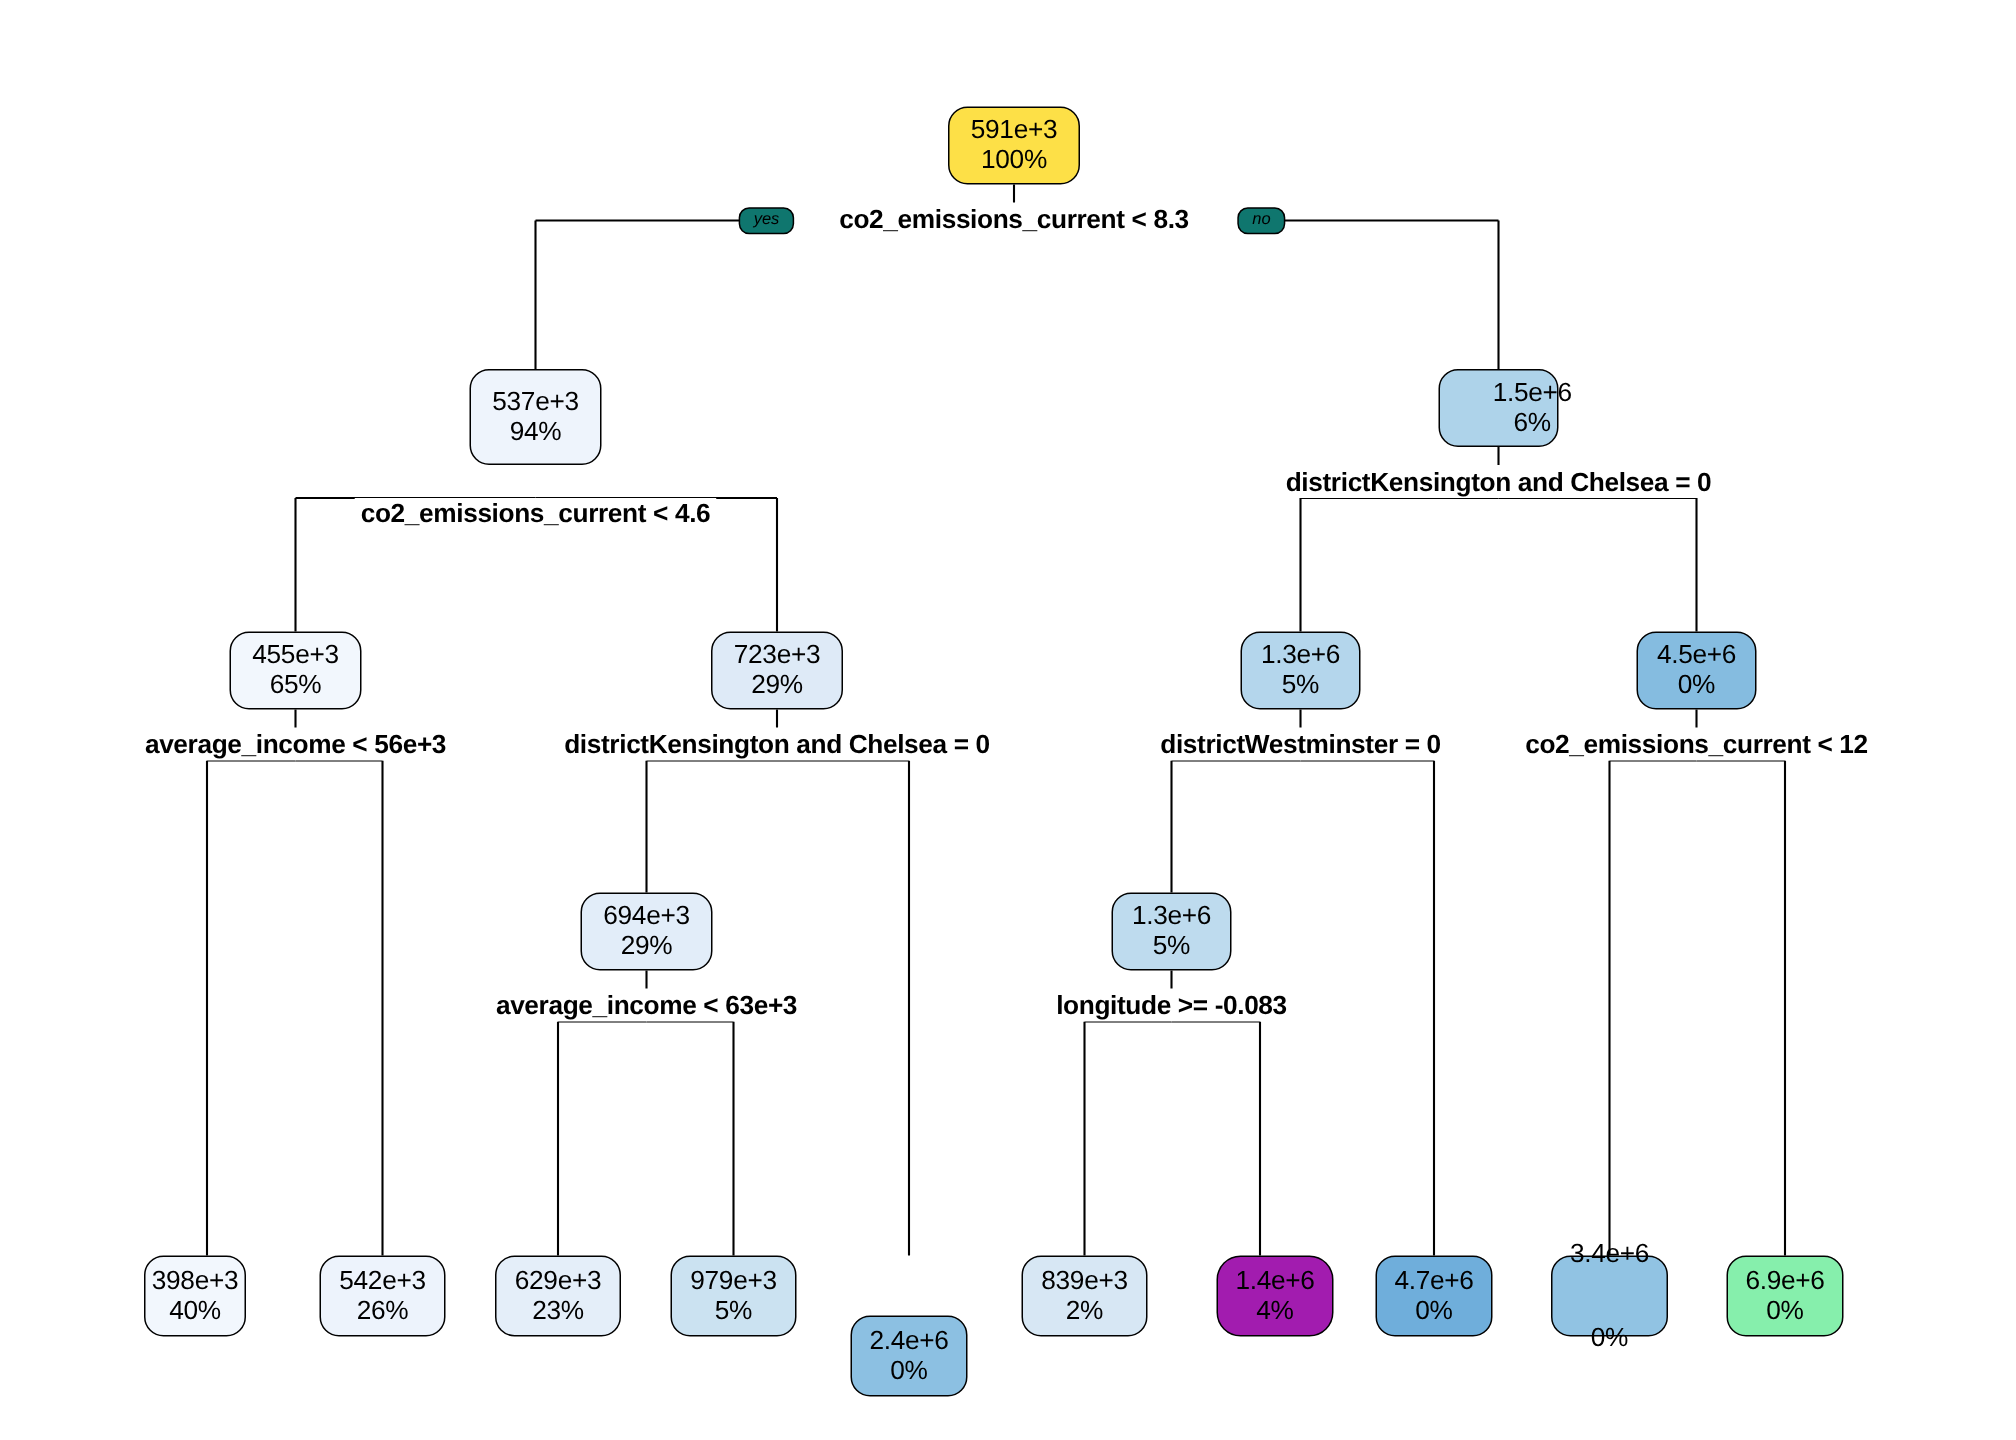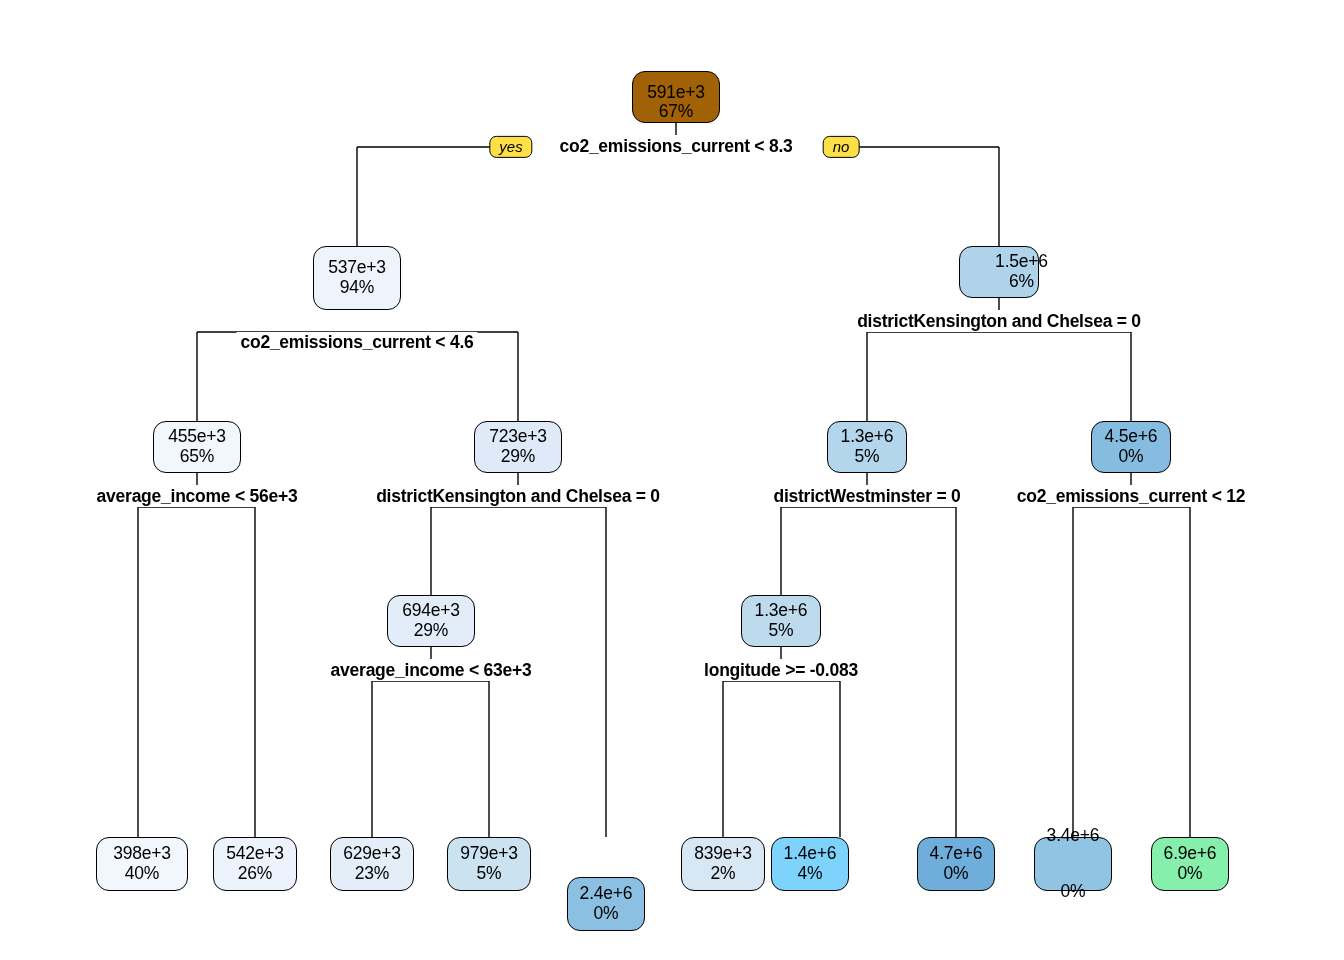--- a/index.html
+++ b/index.html
@@ -59,23 +59,23 @@
     letter-spacing:-0.25px;
     background:#ffffff;
     padding:0 4px;
   }
 
   
   .yn{
     position:absolute;
     border:1.2px solid #000000;
     border-radius:7px;
-    background:#fde047;
+    background:#0f766e;
     font-style:italic;
-    font-size:15px;
+    font-size:11px;
     color:#000000;
     padding:1px 9px 2px 9px;
     transform:translate(-50%,-50%);
     line-height:1.15;
   }
 </style>
 </head>
 <body>
 
 <div id="tree-canvas">
@@ -120,23 +120,23 @@
       <line x1="431" y1="681" x2="372" y2="681"></line>
       <line x1="372" y1="681" x2="372" y2="837"></line>
       <line x1="431" y1="681" x2="489" y2="681"></line>
       <line x1="489" y1="681" x2="489" y2="837"></line>
       <line x1="781" y1="681" x2="723" y2="681"></line>
       <line x1="723" y1="681" x2="723" y2="837"></line>
       <line x1="781" y1="681" x2="840" y2="681"></line>
       <line x1="840" y1="681" x2="840" y2="837"></line>
     </svg>
   <div id="nodes-layer">
-      <div class="node" style="left: 632px; top: 71px; width: 88px; height: 52px; background: #a16207; justify-content: flex-end;">
+      <div class="node" style="left: 632px; top: 71px; width: 88px; height: 52px; background: #fde047;">
         <span class="nval">591e+3</span>
-        <span class="npct">67%</span>
+        <span class="npct">100%</span>
       </div>
       <div class="node" style="left: 313px; top: 246px; width: 88px; height: 64px; background: rgb(238, 244, 252);">
         <span class="nval">537e+3</span>
         <span class="npct">94%</span>
       </div>
       <div class="node" style="left: 959px; top: 246px; width: 80px; height: 52px; background: rgb(174, 211, 234); padding-left: 45px;">
         <span class="nval">1.5e+6</span>
         <span class="npct">6%</span>
       </div>
       <div class="node" style="left: 153px; top: 421px; width: 88px; height: 52px; background: rgb(242, 247, 253);">
@@ -156,21 +156,21 @@
         <span class="npct">0%</span>
       </div>
       <div class="node" style="left: 387px; top: 595px; width: 88px; height: 52px; background: rgb(226, 237, 249);">
         <span class="nval">694e+3</span>
         <span class="npct">29%</span>
       </div>
       <div class="node" style="left: 741px; top: 595px; width: 80px; height: 52px; background: rgb(190, 219, 238);">
         <span class="nval">1.3e+6</span>
         <span class="npct">5%</span>
       </div>
-      <div class="node" style="left: 96px; top: 837px; width: 92px; height: 54px; background: rgb(242, 247, 253);">
+      <div class="node" style="left: 96px; top: 837px; width: 68px; height: 54px; background: rgb(242, 247, 253);">
         <span class="nval">398e+3</span>
         <span class="npct">40%</span>
       </div>
       <div class="node" style="left: 213px; top: 837px; width: 84px; height: 54px; background: rgb(237, 243, 252);">
         <span class="nval">542e+3</span>
         <span class="npct">26%</span>
       </div>
       <div class="node" style="left: 330px; top: 837px; width: 84px; height: 54px; background: rgb(228, 238, 249);">
         <span class="nval">629e+3</span>
         <span class="npct">23%</span>
@@ -180,21 +180,21 @@
         <span class="npct">5%</span>
       </div>
       <div class="node" style="left: 567px; top: 837px; width: 78px; height: 54px; background: rgb(140, 192, 226); margin-top: 40px;">
         <span class="nval">2.4e+6</span>
         <span class="npct">0%</span>
       </div>
       <div class="node" style="left: 681px; top: 837px; width: 84px; height: 54px; background: rgb(215, 231, 244);">
         <span class="nval">839e+3</span>
         <span class="npct">2%</span>
       </div>
-      <div class="node" style="left: 771px; top: 837px; width: 78px; height: 54px; background: #7dd3fc;">
+      <div class="node" style="left: 811px; top: 837px; width: 78px; height: 54px; background: #a21caf; border-radius: 16px;">
         <span class="nval">1.4e+6</span>
         <span class="npct">4%</span>
       </div>
       <div class="node" style="left: 917px; top: 837px; width: 78px; height: 54px; background: rgb(111, 174, 219);">
         <span class="nval">4.7e+6</span>
         <span class="npct">0%</span>
       </div>
       <div class="node" style="left: 1034px; top: 837px; width: 78px; height: 54px; background: rgb(145, 195, 227); gap: 36px;">
         <span class="nval">3.4e+6</span>
         <span class="npct">0%</span>

